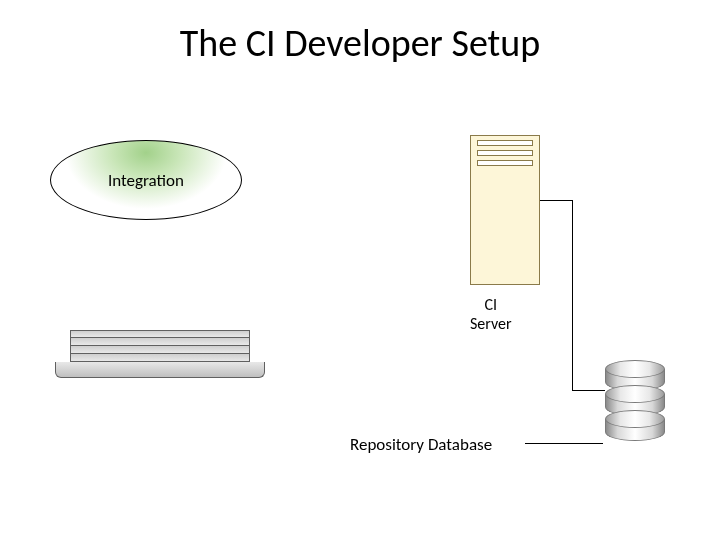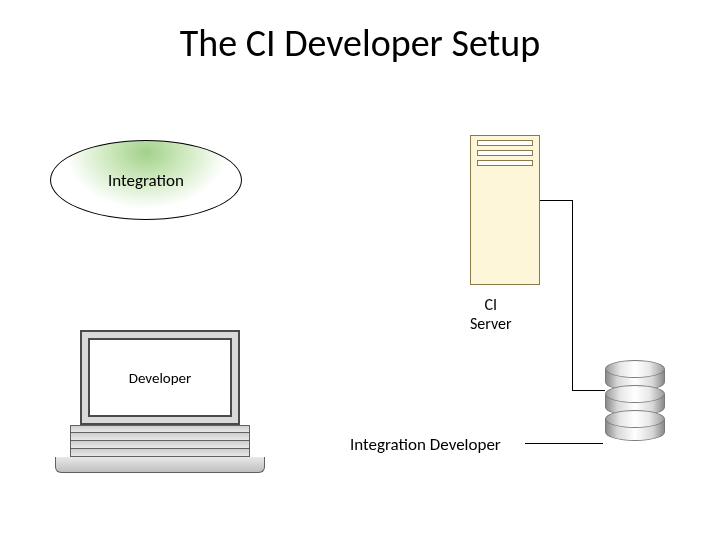--- a/index.html
+++ b/index.html
@@ -202,35 +202,30 @@
   <div class="slot"></div>
 </div>
 <div class="server-label" style="white-space:pre;">CI
 Server</div>
 
 <div class="hline" style="left:540px; top:200px; width:32px;"></div>
 <div class="vline" style="left:572px; top:200px; height:190px;"></div>
 <div class="hline" style="left:572px; top:390px; width:33px;"></div>
 
 <div class="laptop">
-  <div class="screen-outer">
-    <div class="screen-inner">
-      <span>Developer</span>
-    </div>
-  </div>
   <div class="kb">
     <div class="row"></div>
     <div class="row"></div>
     <div class="row"></div>
     <div class="row"></div>
   </div>
   <div class="base"></div>
 </div>
 
-<div class="intdb-label">Integration Developer</div>
+<div class="intdb-label">Repository Database</div>
 <div class="intdb-line"></div>
 
 <div class="db">
   <div class="disk"></div>
   <div class="seg"></div>
   <div class="disk stack"></div>
   <div class="seg"></div>
   <div class="disk stack"></div>
   <div class="seg"></div>
 </div>

